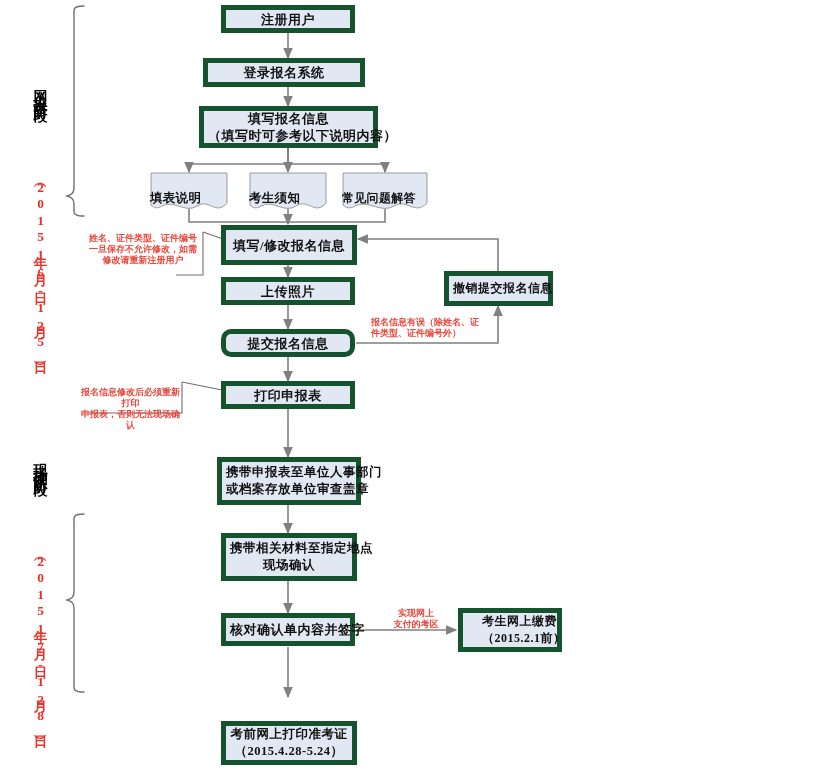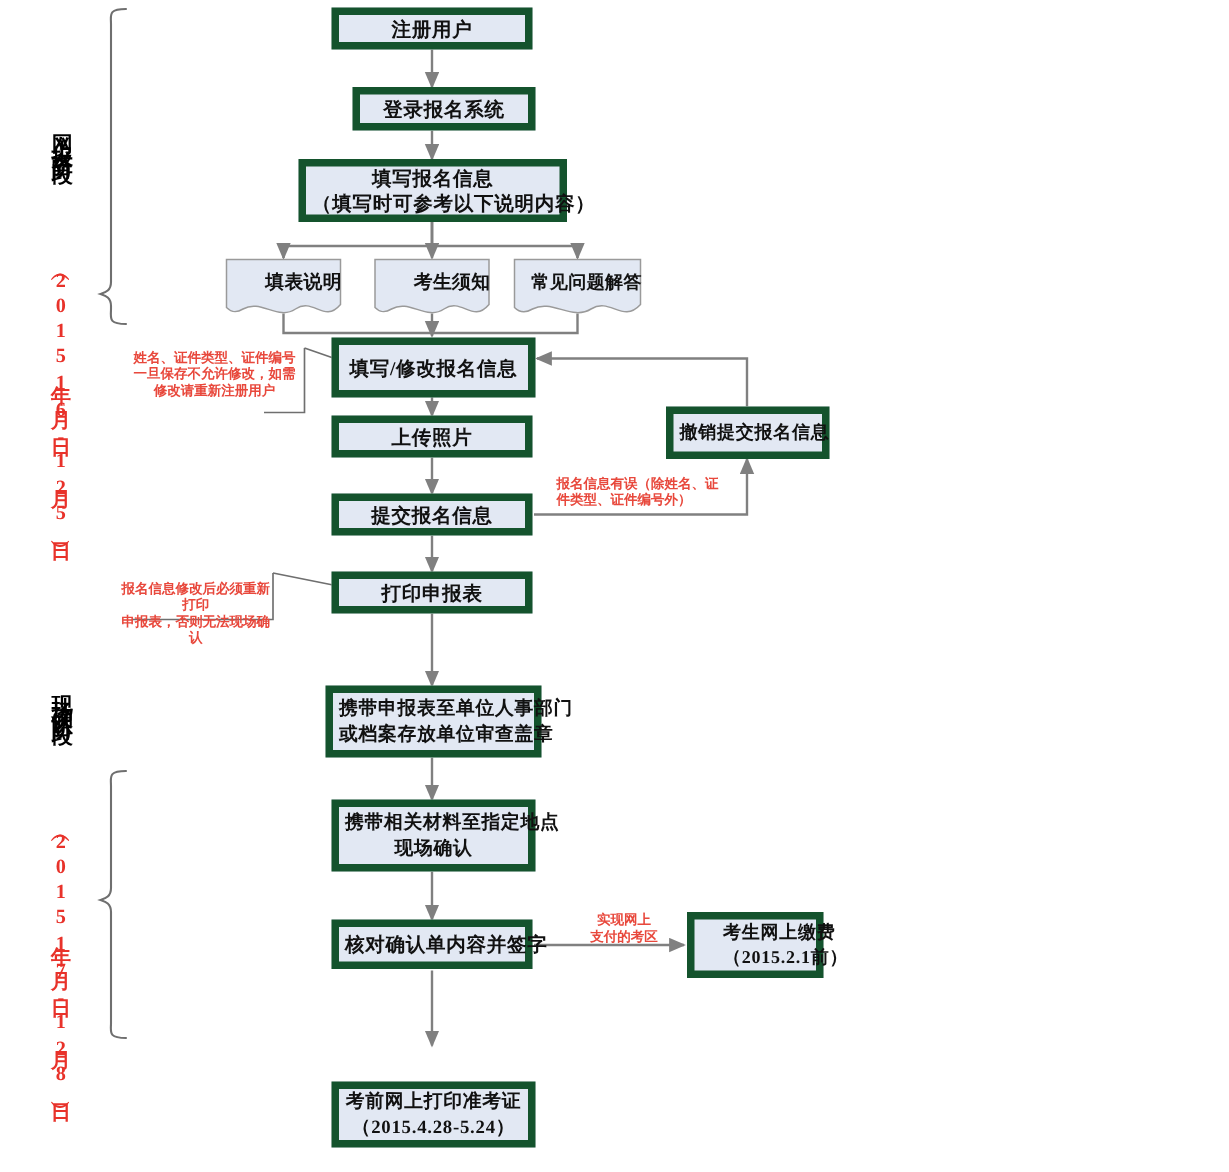--- a/index.html
+++ b/index.html
@@ -30,22 +30,22 @@
   }
   .node .lines{width:100%;}
   .node .l{display:block;white-space:nowrap;}
 
   
   .doc{
     position:absolute;
     width:78px;height:42px;
   }
   .doc .doclabel{
-    position:absolute;left:0;top:8px;width:100%;
-    text-align:right;font-size:12.5px;font-weight:600;letter-spacing:.3px;
+    position:absolute;left:0;top:18px;width:100%;
+    text-align:left;font-size:12.5px;font-weight:600;letter-spacing:.3px;
     color:#111;z-index:2;white-space:nowrap;
   }
   .doc.wide{width:86px;}
   .doc.wide .doclabel{font-size:12px;}
 
   
   .vlabel{
     position:absolute;
     writing-mode:vertical-rl;
     text-orientation:upright;
@@ -136,21 +136,21 @@
 
   <div class="vlabel black" style="left:30px;top:452px;">现场确认阶段</div>
   <div class="vlabel red" style="left:30px;top:552px;">（2015年1月7日-1月28日）</div>
 
   <div class="node" style="left:221px;top:5px;width:134px;height:28px;">
     <span class="lines">
         <span class="l">注册用户</span>
       </span>
   </div>
 
-  <div class="node" style="left:235px;top:58px;width:122px;height:29px;">
+  <div class="node" style="left:203px;top:58px;width:162px;height:29px;">
     <span class="lines">
         <span class="l">登录报名系统</span>
       </span>
   </div>
 
   <div class="node" style="left:199px;top:106px;width:179px;height:42px;">
     <span class="lines">
       <span class="l">填写报名信息</span>
       <span class="l">（填写时可参考以下说明内容）</span>
     </span>
@@ -182,21 +182,21 @@
         <span class="l">填写/修改报名信息</span>
       </span>
   </div>
 
   <div class="node" style="left:221px;top:277px;width:134px;height:28px;">
     <span class="lines">
         <span class="l">上传照片</span>
       </span>
   </div>
 
-  <div class="node" style="left:221px;top:329px;width:134px;height:28px;">
+  <div class="node" style="left:221px;top:329px;width:134px;height:28px;border-radius:10px;">
     <span class="lines">
         <span class="l">提交报名信息</span>
       </span>
   </div>
 
   <div class="node" style="left:444px;top:271px;width:109px;height:35px;font-size:12px;">
     <span class="lines">
         <span class="l">撤销提交报名信息</span>
       </span>
   </div>
@@ -220,21 +220,21 @@
       <span class="l">现场确认</span>
     </span>
   </div>
 
   <div class="node" style="left:221px;top:613px;width:134px;height:33px;">
     <span class="lines">
         <span class="l">核对确认单内容并签字</span>
       </span>
   </div>
 
-  <div class="node" style="left:458px;top:608px;width:91px;height:44px;font-size:12px;padding-left:19px;">
+  <div class="node" style="left:458px;top:608px;width:104px;height:44px;font-size:12px;padding-left:19px;">
     <span class="lines">
       <span class="l">考生网上缴费</span>
       <span class="l">（2015.2.1前）</span>
     </span>
   </div>
 
   <div class="node" style="left:221px;top:697px;width:136px;height:44px;font-size:12.5px;margin-top:24px;">
     <span class="lines">
       <span class="l">考前网上打印准考证</span>
       <span class="l">（2015.4.28-5.24）</span>

